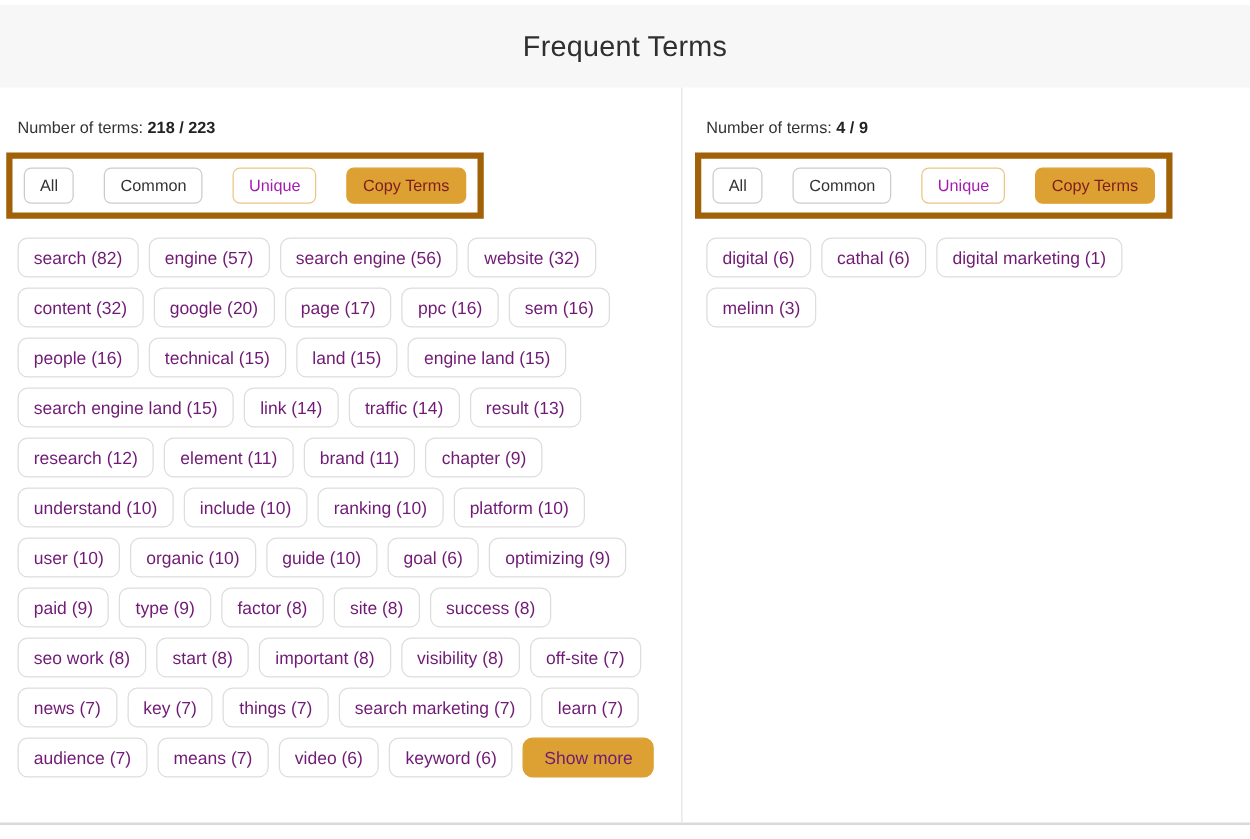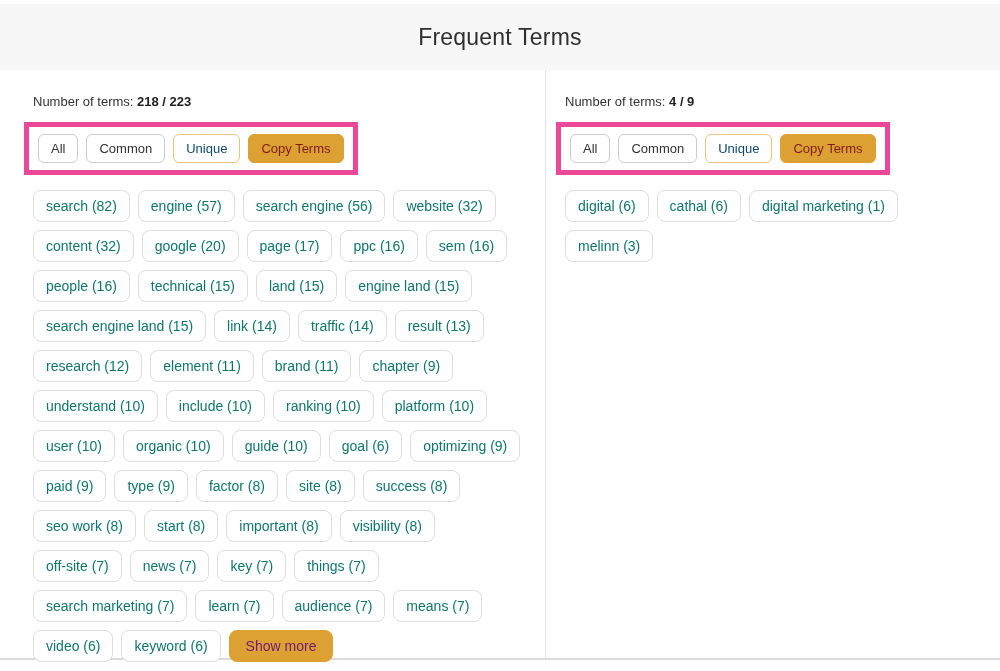--- a/index.html
+++ b/index.html
@@ -28,60 +28,60 @@
     color: #2f2f2f;
     letter-spacing: 0.2px;
   }
 
   
   .main {
     display: flex;
     height: 590px;
     border-bottom: 2px solid #dadada;
   }
-  .panel { padding: 24px 20px 30px 33px; }
+  .panel { padding: 24px 20px 30px 14px; }
   .panel-left {
     width: 546px;
     border-right: 1px solid #e4e4e4;
   }
   .panel-right { flex: 1; padding-left: 19px; }
 
   .count-line {
     font-size: 13px;
     color: #333333;
     margin: 0 0 13px 0;
   }
   .count-line b { color: #222222; }
 
   
   .filter-highlight {
     display: inline-flex;
     align-items: flex-start;
-    gap: 8px;
-    border: 5px solid #ec4899;
+    gap: 24px;
+    border: 5px solid #a16207;
     padding: 7px 9px;
     margin-left: -9px;
     margin-bottom: 15px;
     background: transparent;
   }
 
   .btn {
     font-family: "Liberation Sans", sans-serif;
     font-size: 13px;
     line-height: 1;
     padding: 7px 12px;
     background: #ffffff;
     color: #333333;
     border: 1px solid #cccccc;
     border-radius: 6px;
     cursor: pointer;
     white-space: nowrap;
   }
   .btn-unique {
-    color: #0c4a6e;
+    color: #a21caf;
     border-color: #eac584;
   }
   .btn-copy {
     background: #dda033;
     border-color: #dda033;
     color: #7f1d1d;
   }
 
   
   .chips {
@@ -89,21 +89,21 @@
     flex-wrap: wrap;
     gap: 8px 8px;
     align-items: flex-start;
   }
   .chip {
     font-family: "Liberation Sans", sans-serif;
     font-size: 14px;
     line-height: 1;
     padding: 8px 12px;
     background: #ffffff;
-    color: #0f766e;
+    color: #701a75;
     border: 1px solid #dddddd;
     border-radius: 8px;
     cursor: pointer;
     white-space: nowrap;
   }
   .chip.show-more {
     background: #dda033;
     border-color: #dda033;
     color: #701a75;
     padding: 8px 16px;

